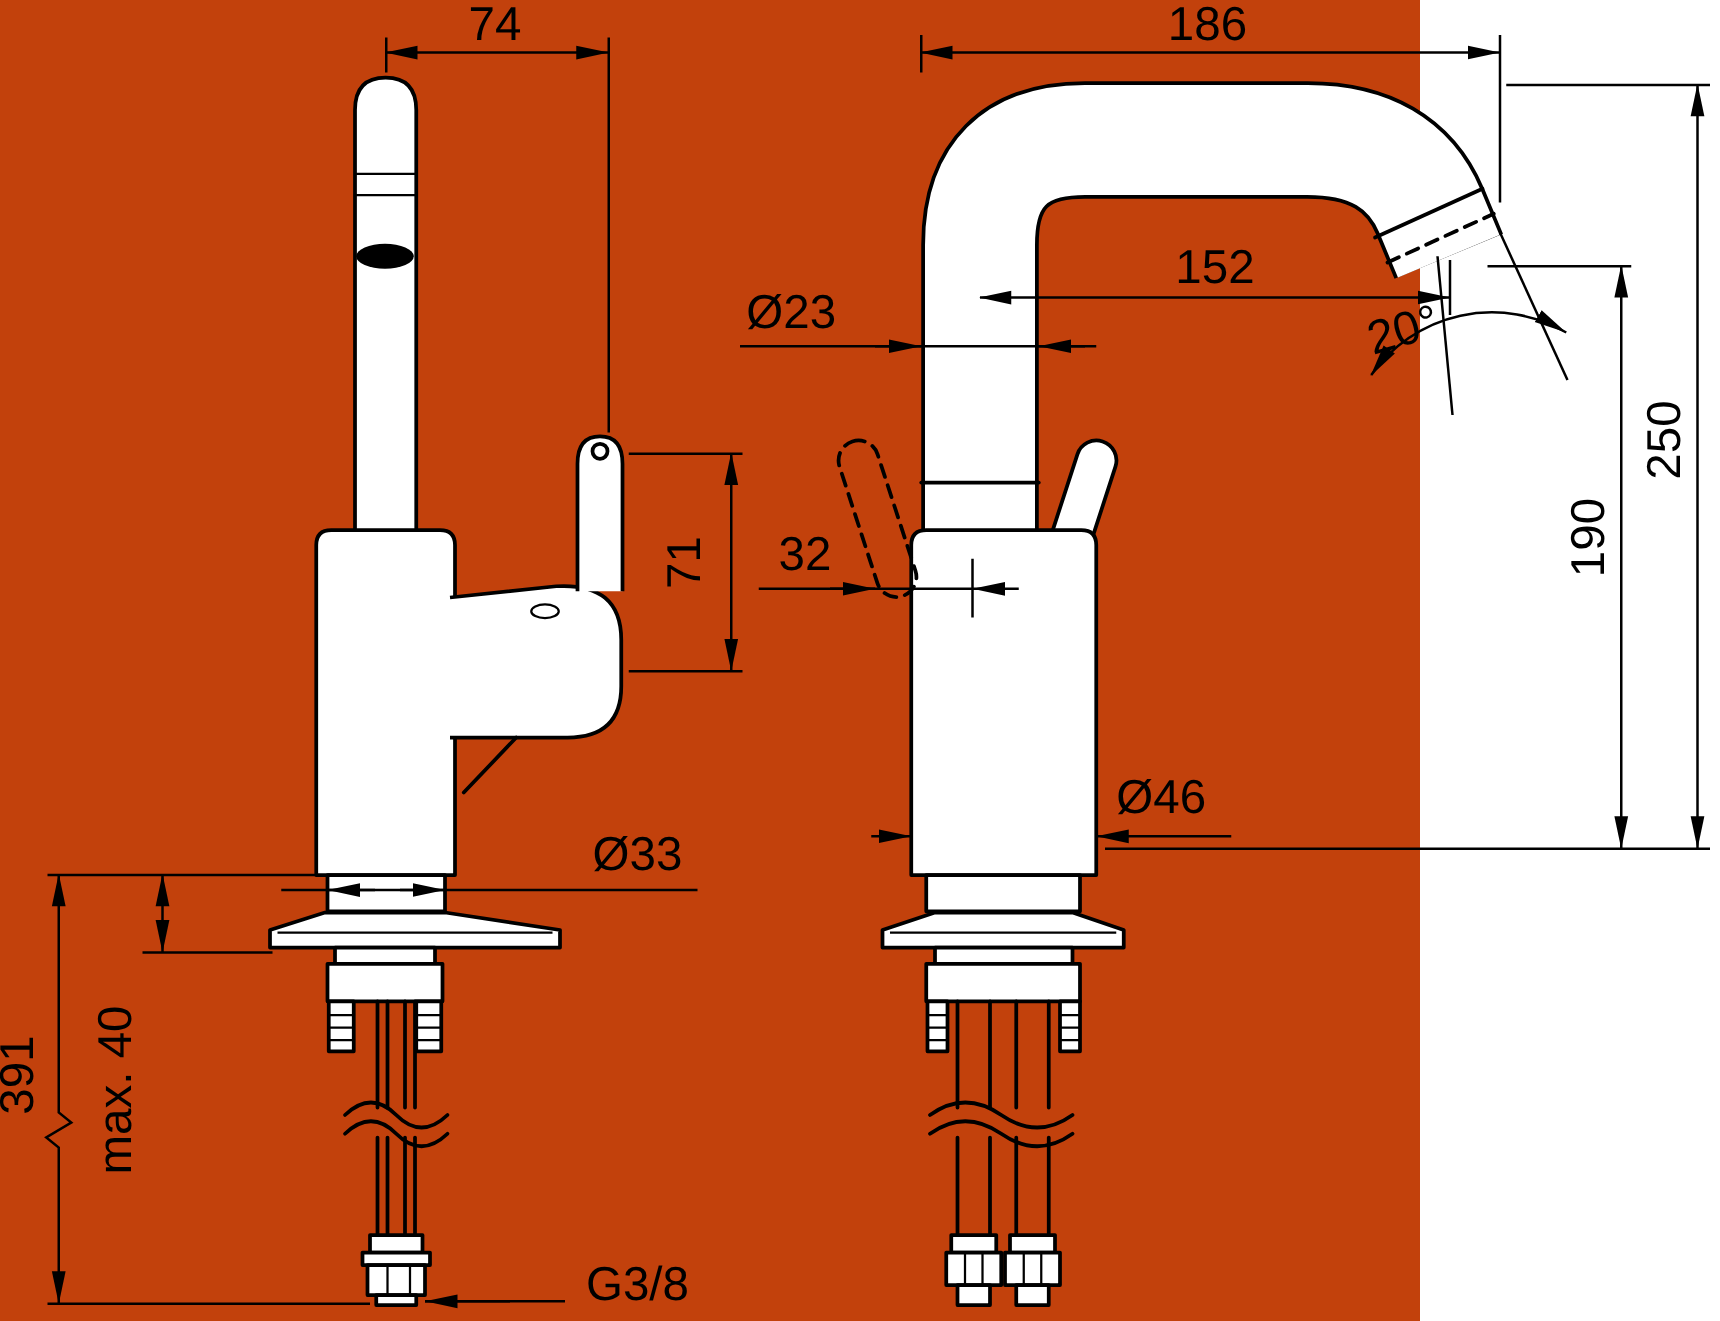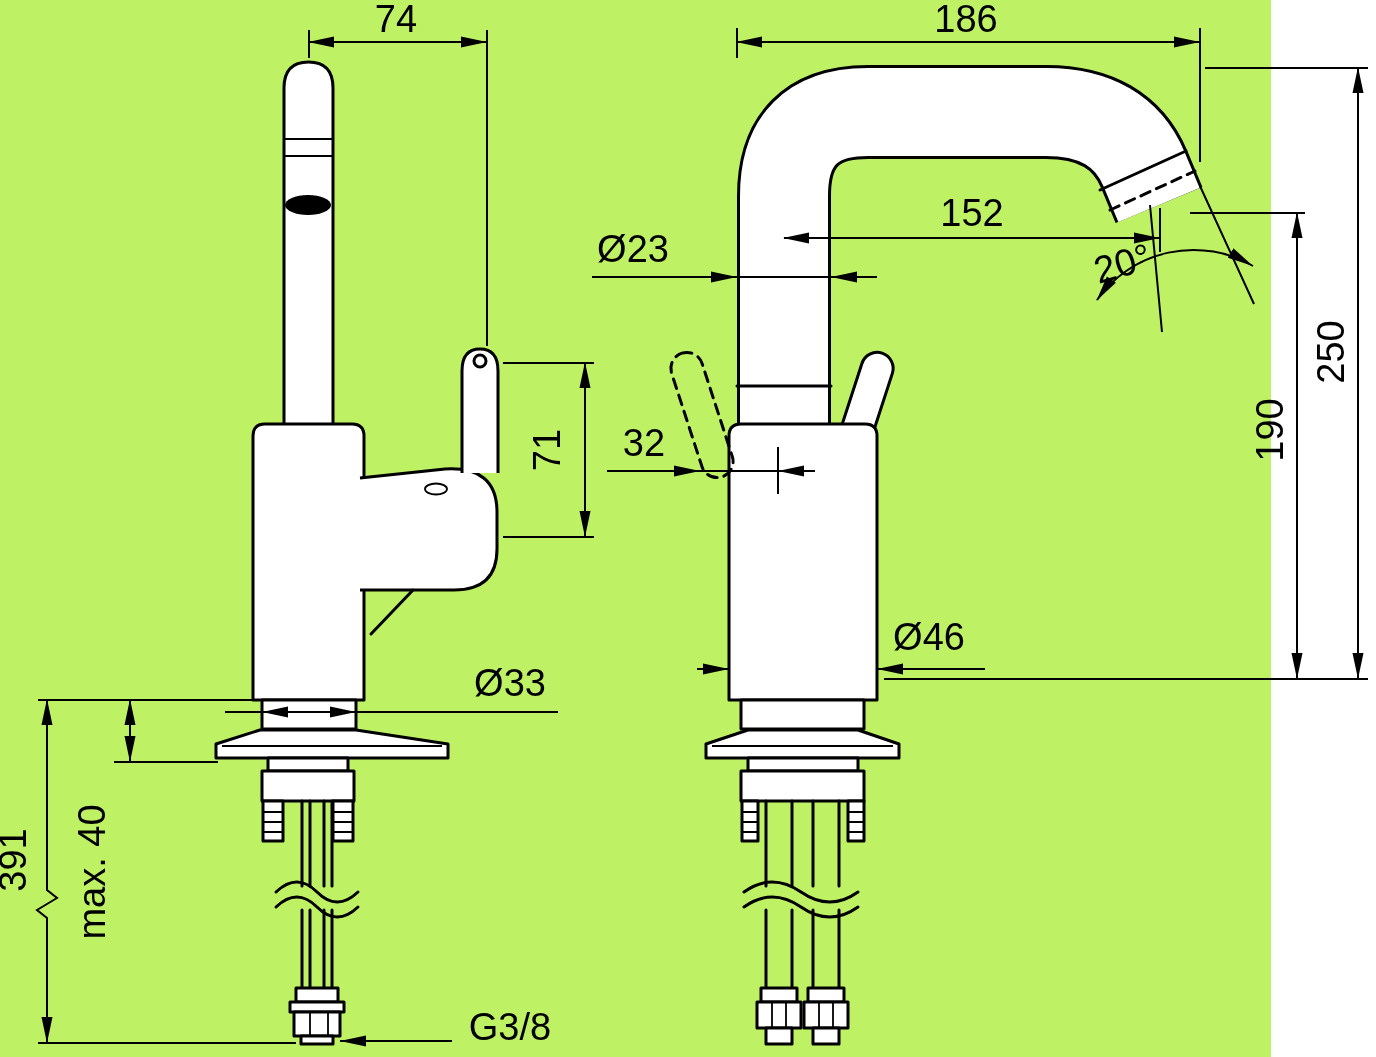--- a/index.html
+++ b/index.html
@@ -1,16 +1,16 @@
 <!DOCTYPE html>
 <html><head>
 <meta charset="utf-8">
 <style>
   html,body{margin:0;padding:0;background:#ffffff;}
-  .page{width:1271px;height:1057px;position:relative;background:#bef264;}
+  .page{width:1136px;height:1057px;position:relative;background:#c2410c;}
   svg{display:block;}
   .o  {fill:#ffffff;stroke:#000000;stroke-width:3;stroke-linejoin:round;}
   .on {fill:none;stroke:#000000;stroke-width:3;stroke-linejoin:round;stroke-linecap:round;}
   .thin{fill:none;stroke:#000000;stroke-width:1.8;}
   .blk{fill:#000000;stroke:none;}
   .tube-b{fill:none;stroke:#000000;stroke-width:94;stroke-linejoin:round;stroke-linecap:butt;}
   .tube-w{fill:none;stroke:#ffffff;stroke-width:88;stroke-linejoin:round;stroke-linecap:butt;}
   .dash{stroke-dasharray:10 7;}
   .dim{fill:none;stroke:#000000;stroke-width:2;}
   .txt{font-family:"Liberation Sans", sans-serif;font-size:38px;fill:#000;text-anchor:middle;}

